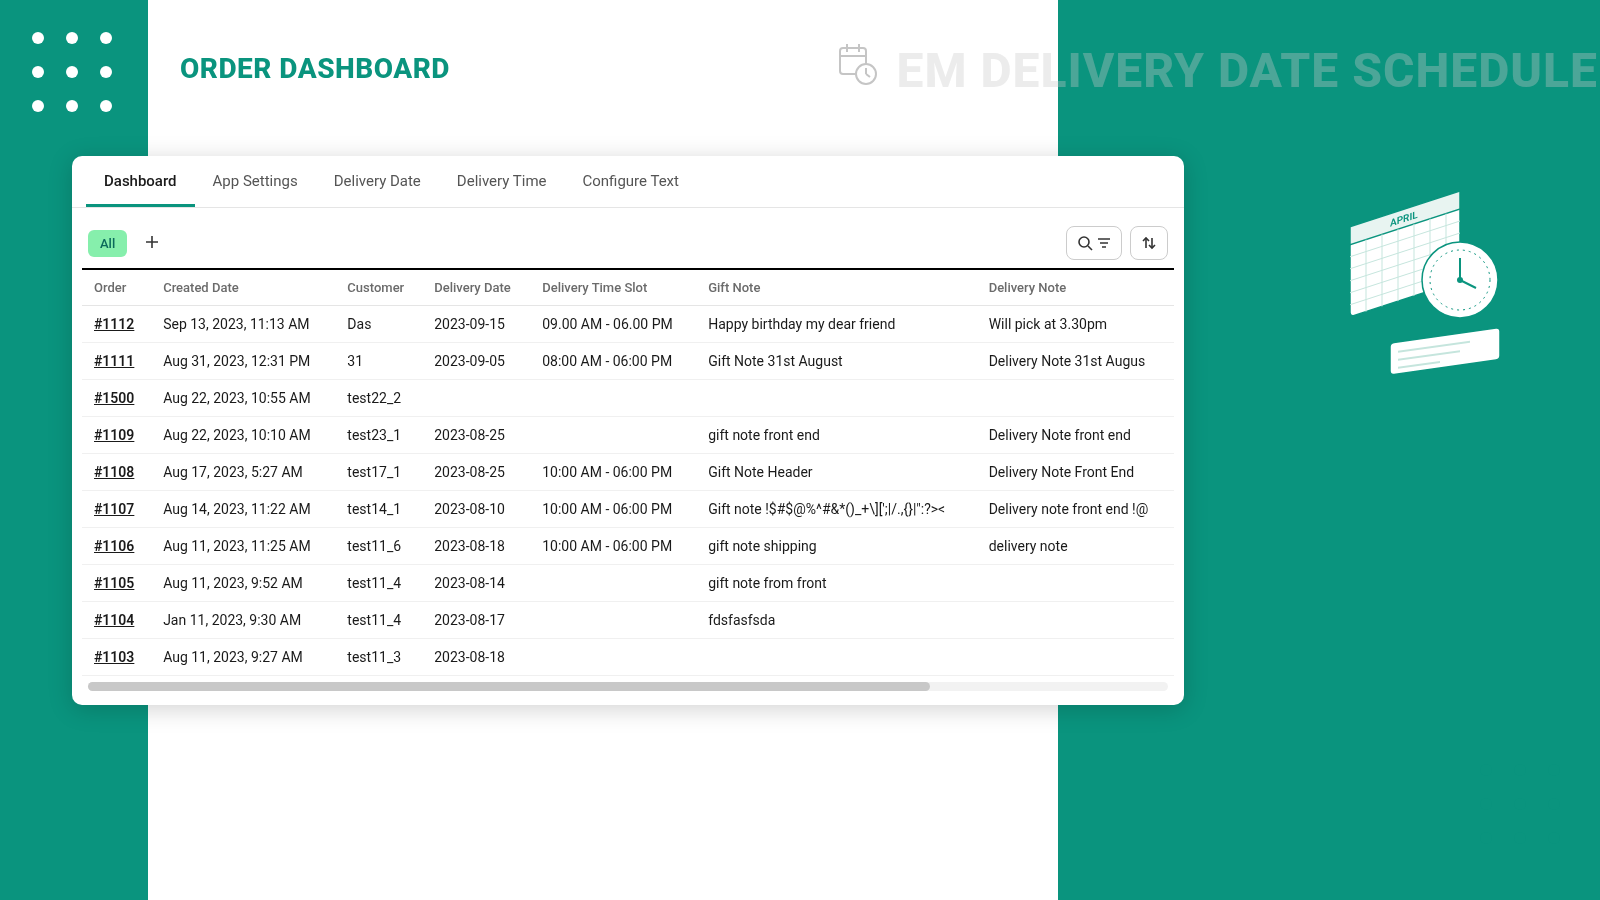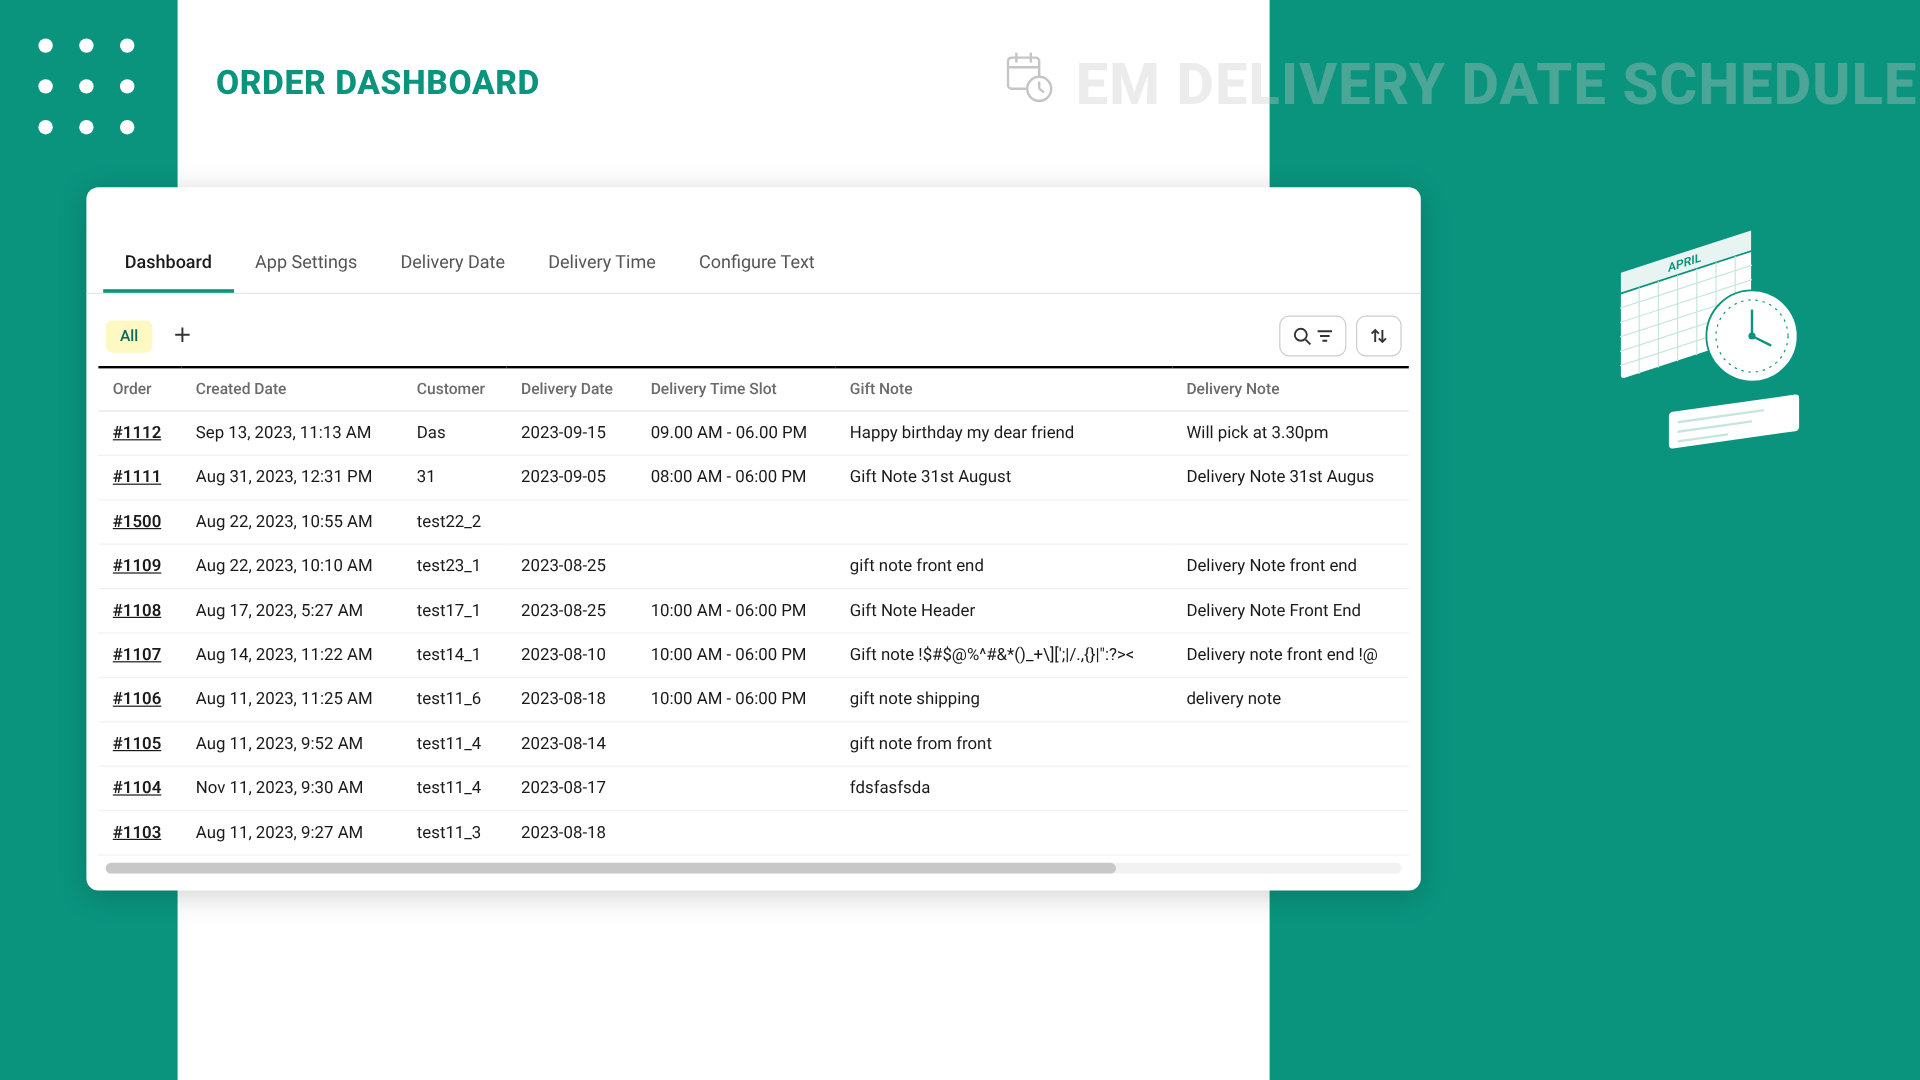--- a/index.html
+++ b/index.html
@@ -69,21 +69,20 @@
       border-bottom: 1px solid #e5e5e5;
       padding: 0 14px;
       gap: 0;
     }
     .tab {
       padding: 16px 18px 14px;
       font-size: 15px;
       color: #555;
       cursor: pointer;
       border-bottom: 3px solid transparent;
-      margin-top: 37px;
     }
     .tab.active {
       color: #1a1a1a;
       font-weight: 500;
       border-bottom-color: #0a947e;
     }
     .section-title {
       padding: 14px 20px 4px;
       font-size: 21px;
       font-weight: 700;
@@ -97,21 +96,21 @@
       align-items: center;
       justify-content: space-between;
       padding: 0 6px 8px 6px;
     }
     .chip-left {
       display: flex;
       align-items: center;
       gap: 12px;
     }
     .chip-all {
-      background: #fef9c3;
+      background: #86efac;
       color: #0a6a5b;
       font-size: 13px;
       font-weight: 500;
       padding: 6px 12px;
       border-radius: 6px;
     }
     .add-icon {
       color: #333;
       font-size: 16px;
       font-weight: 400;
@@ -348,21 +347,21 @@
             <td><a class="order-link">#1105</a></td>
             <td>Aug 11, 2023, 9:52 AM</td>
             <td>test11_4</td>
             <td>2023-08-14</td>
             <td></td>
             <td>gift note from front</td>
             <td></td>
           </tr>
           <tr>
             <td><a class="order-link">#1104</a></td>
-            <td>Nov 11, 2023, 9:30 AM</td>
+            <td>Jan 11, 2023, 9:30 AM</td>
             <td>test11_4</td>
             <td>2023-08-17</td>
             <td></td>
             <td>fdsfasfsda</td>
             <td></td>
           </tr>
           <tr>
             <td><a class="order-link">#1103</a></td>
             <td>Aug 11, 2023, 9:27 AM</td>
             <td>test11_3</td>

